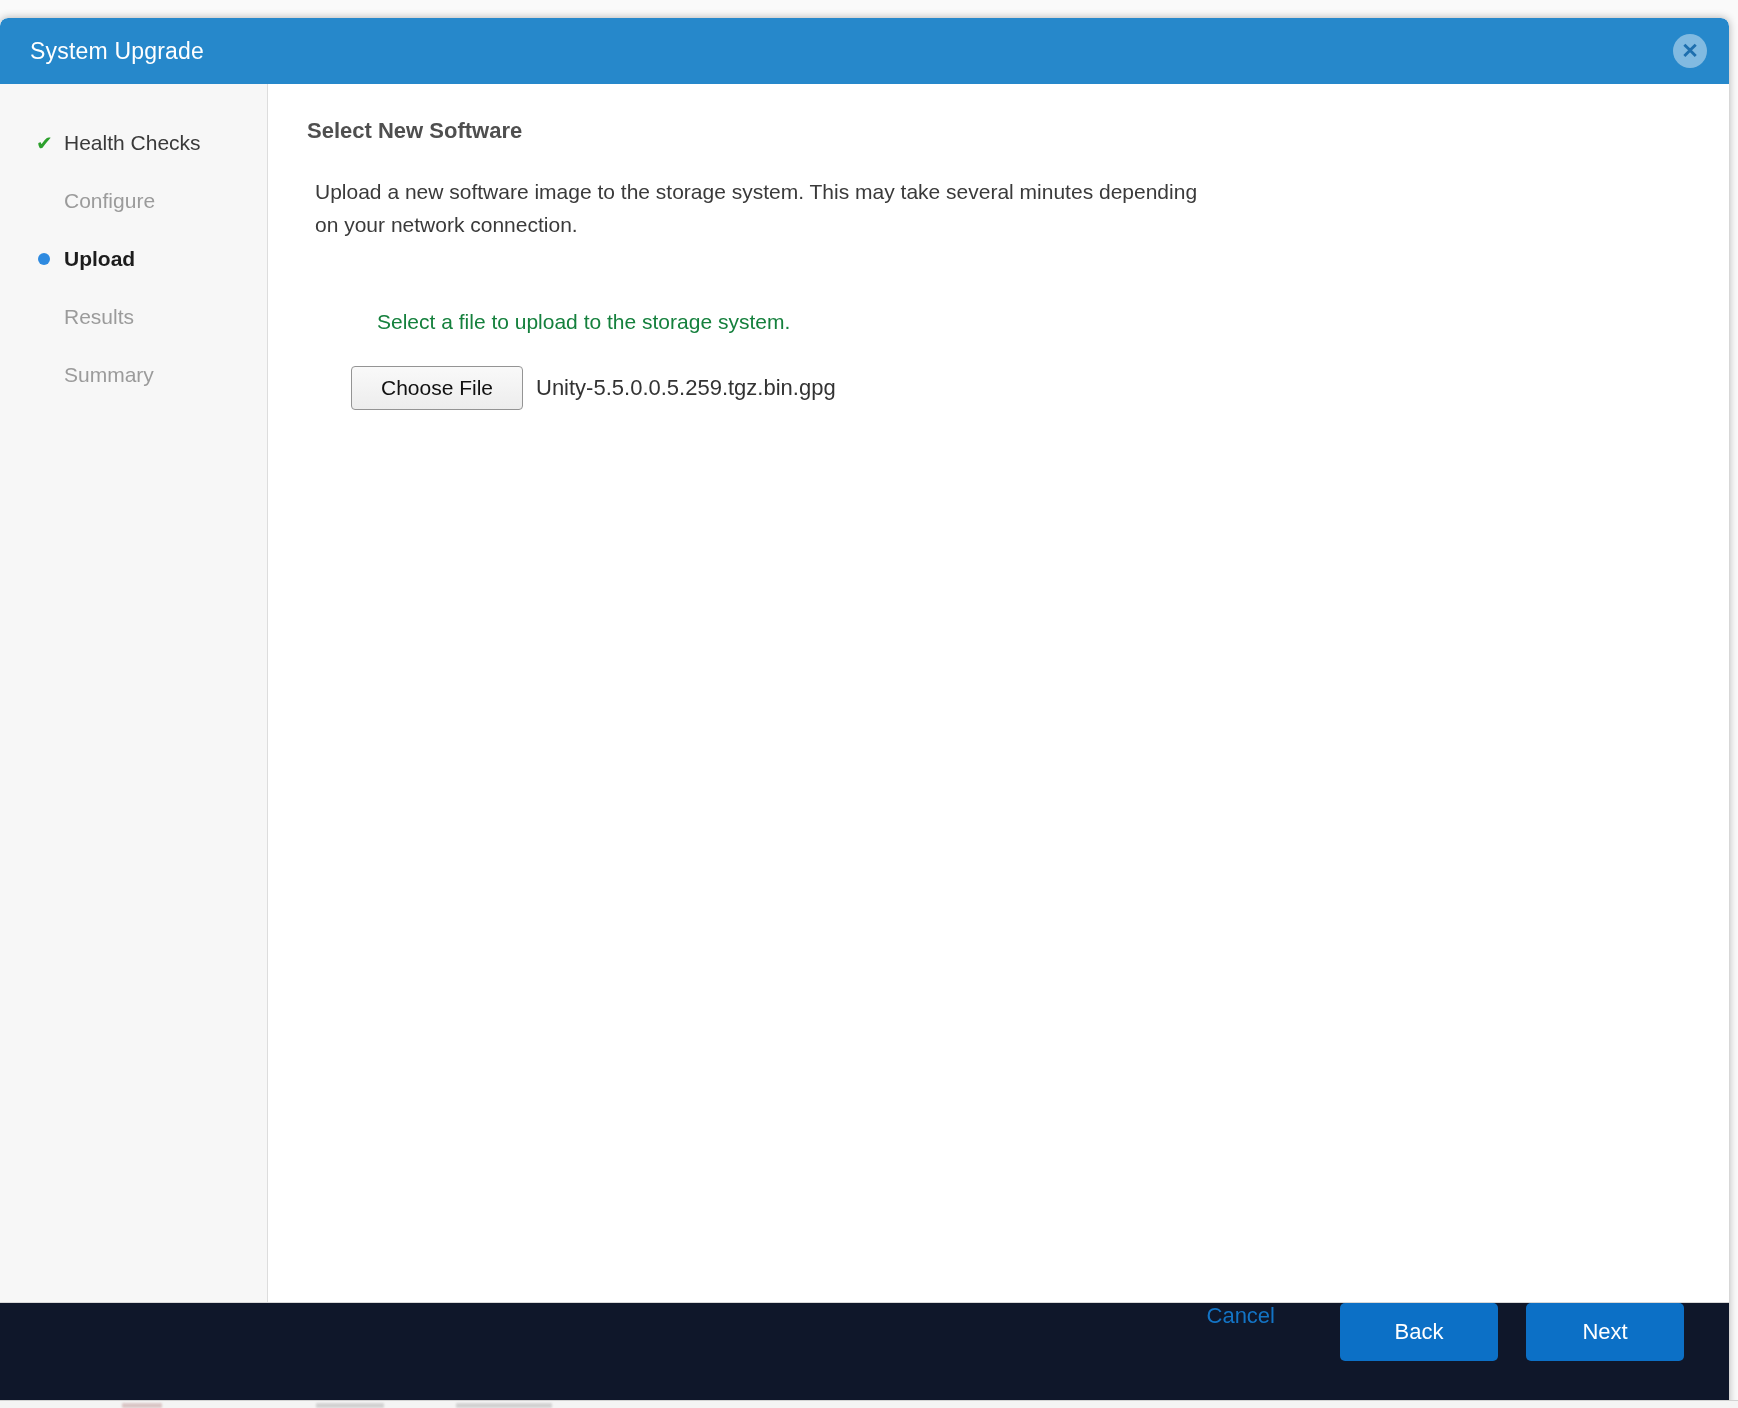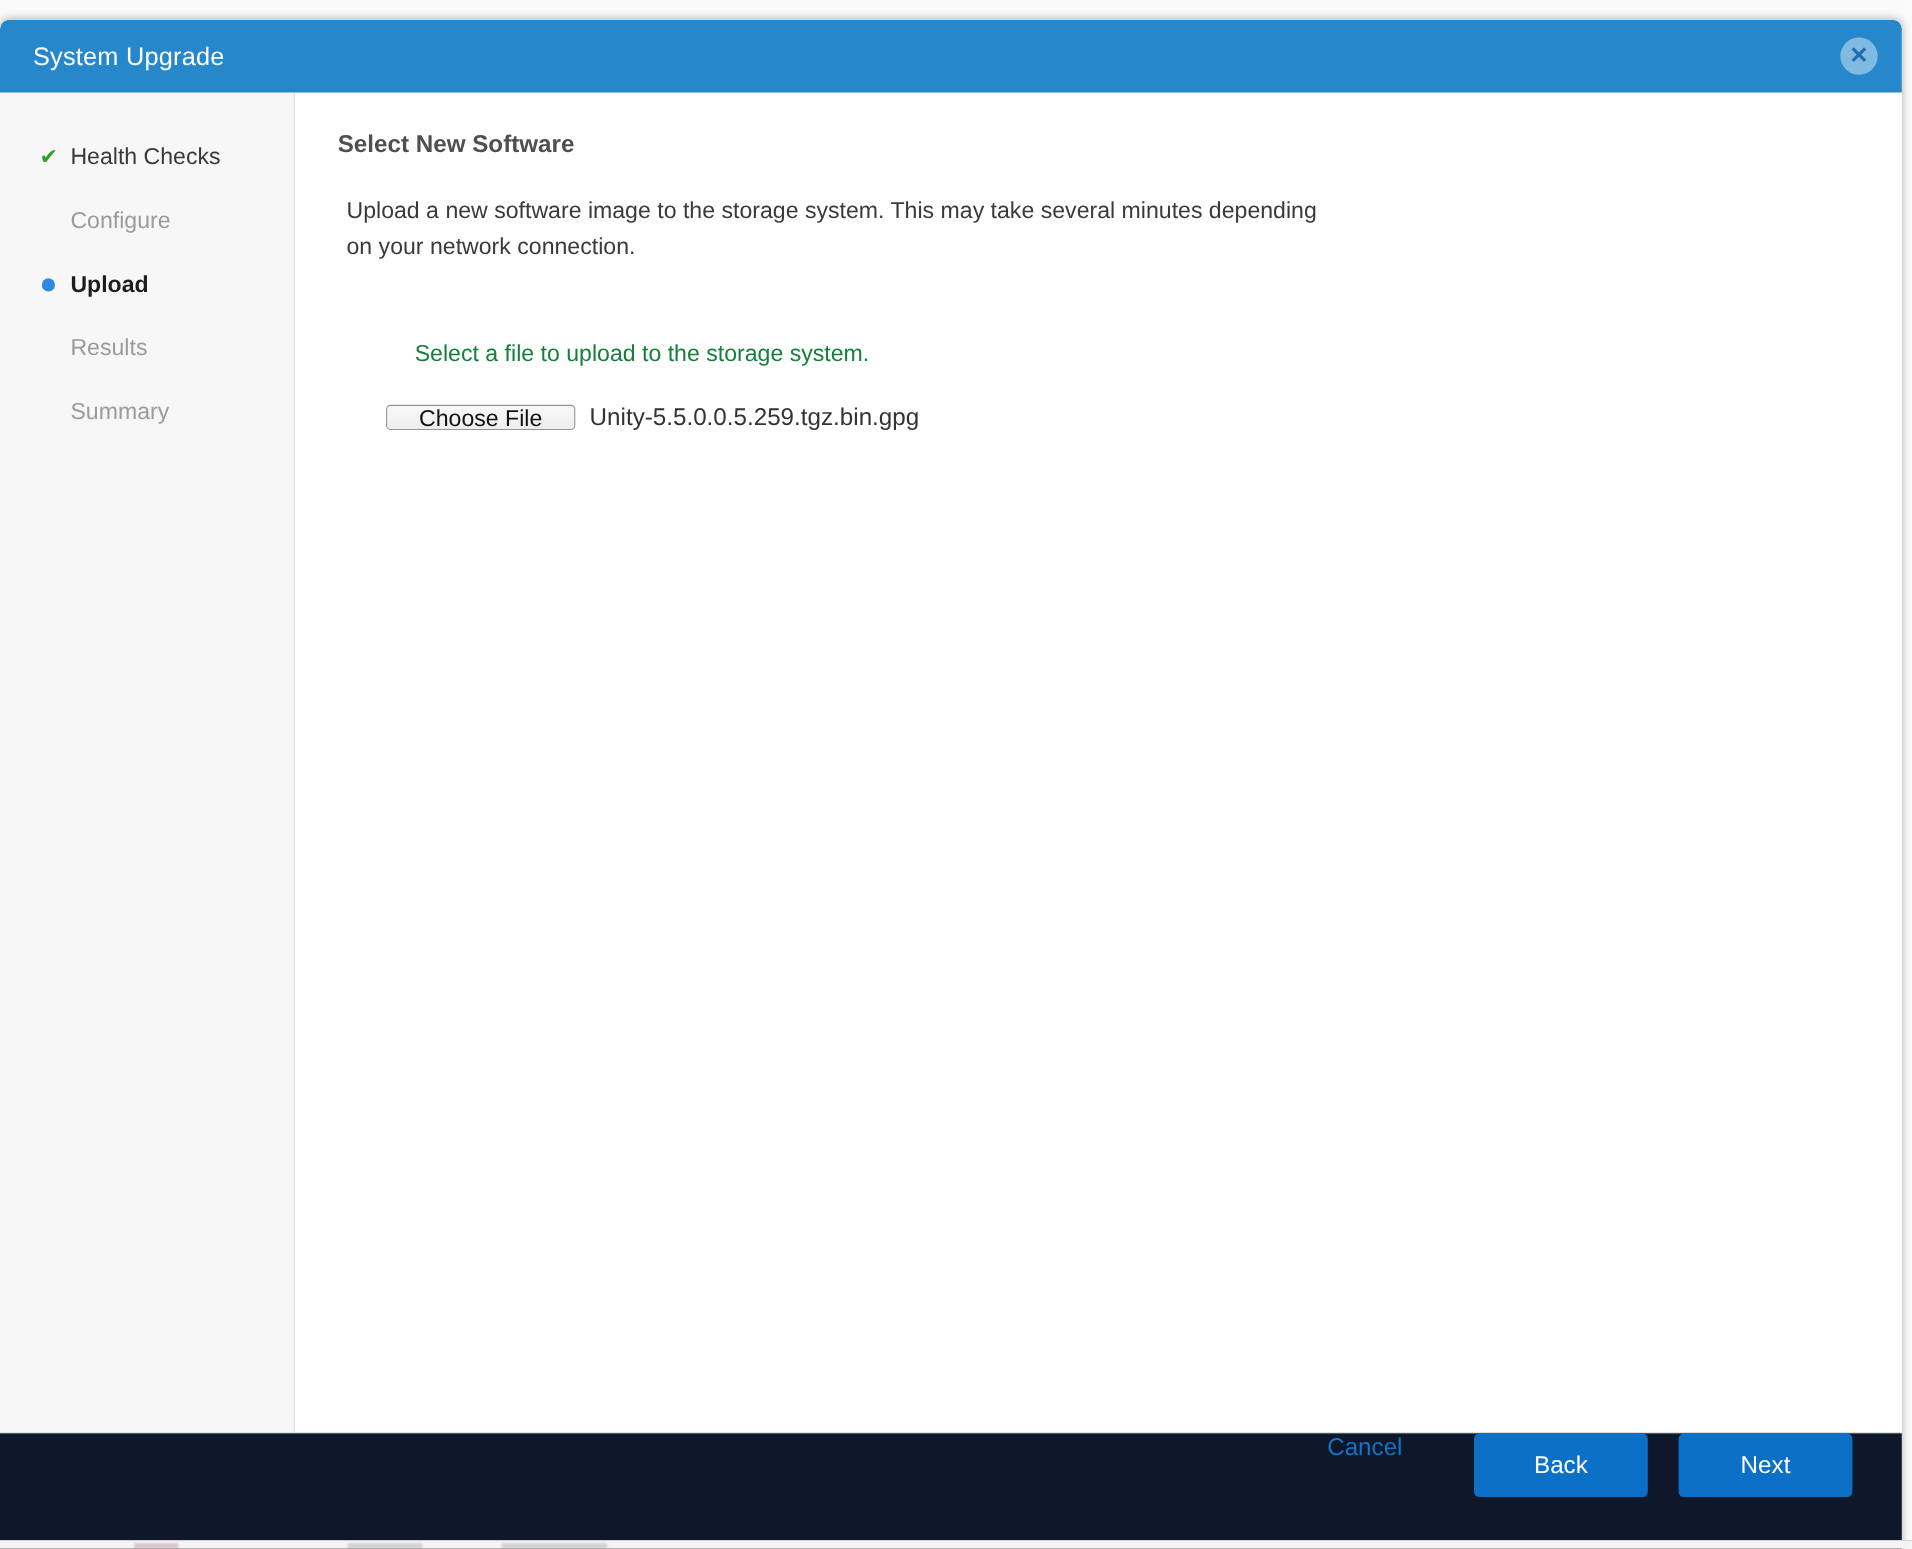--- a/index.html
+++ b/index.html
@@ -131,21 +131,21 @@
     line-height: 24px;
   }
   .file-row {
     margin-top: 32px;
     margin-left: 44px;
     display: flex;
     align-items: center;
   }
   .choose-file-btn {
     width: 172px;
-    height: 23px;
+    height: 44px;
     font-family: "Liberation Sans", "DejaVu Sans", sans-serif;
     font-size: 21px;
     color: #111111;
     background: linear-gradient(#f9f9f9, #ededed);
     border: 1px solid #949494;
     border-radius: 4px;
     cursor: pointer;
   }
   .file-name {
     margin-left: 13px;

